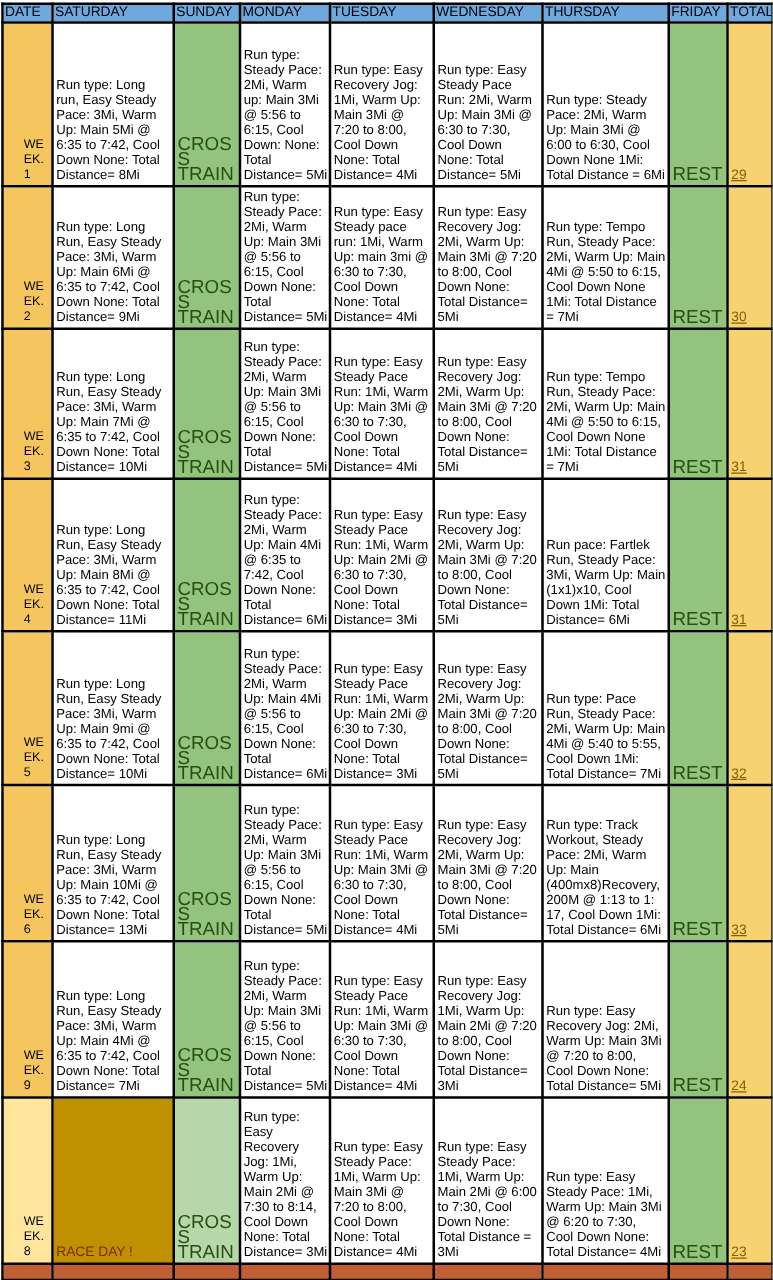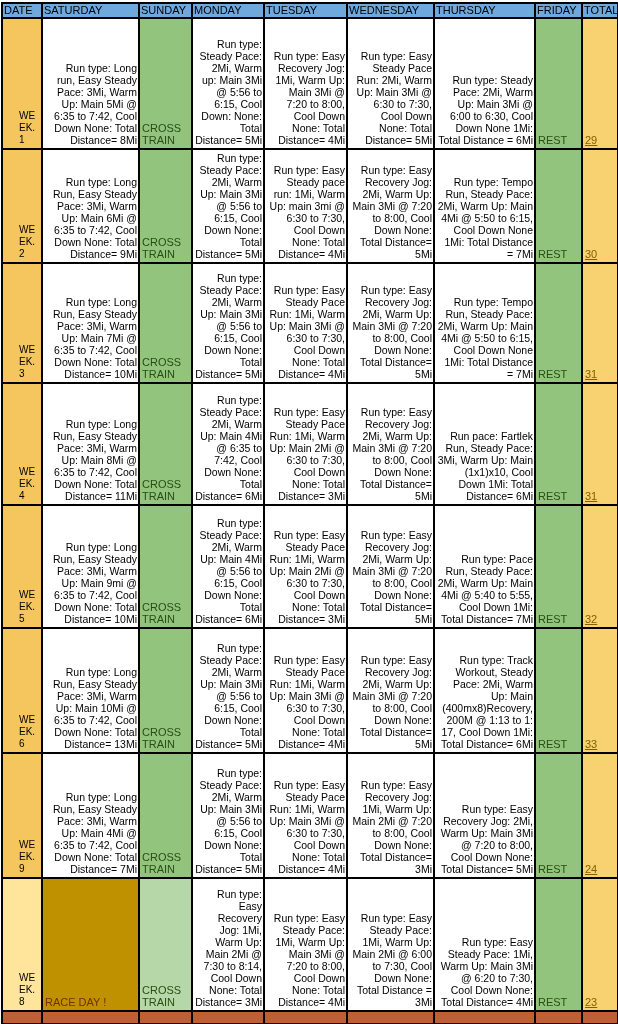--- a/index.html
+++ b/index.html
@@ -6,25 +6,25 @@
   .page{width:618px;height:1024px;background:#ffffff;position:relative;
         font-family:"Liberation Sans",sans-serif;box-sizing:border-box;padding-top:2px;}
   table.plan{border-collapse:collapse;table-layout:fixed;width:616px;margin-left:1px;}
   table.plan td,table.plan th{border:2px solid #000;box-sizing:border-box;overflow:hidden;}
   th.hdr{background:#6FA8DC;color:#000;font-size:11px;font-weight:normal;
          text-align:left;padding:0 3px 1px 1px;border-bottom:3px solid #000;white-space:nowrap;}
   td{vertical-align:bottom;font-size:10.5px;line-height:12px;color:#000;
      text-align:left;padding:1px 1px 2px 2px;word-wrap:break-word;}
   td.date-cell{background:#F6C65E;font-size:10px;padding-left:16px;}
   td.date-cell.light{background:#FFE59B;}
-  td.green-cell{background:#93C47D;color:#274E13;font-size:11px;}
+  td.green-cell{background:#93C47D;color:#274E13;font-size:15px;}
   td.green-cell.light{background:#B6D7A8;}
   td.race-cell{background:#BF9000;color:#7B2D00;font-size:11px;font-weight:normal;}
   td.total-cell{background:#F8D271;color:#7F6000;font-size:11px;text-decoration:underline;}
-  td.day-cell{background:#fff;text-align:right;}
+  td.day-cell{background:#fff;}
   tr.footer-row td{background:#C05F33;padding:0;}
 </style>
 </head>
 <body>
 
 <div class="page">
 <table class="plan">
   <colgroup>
     <col style="width:40px">
         <col style="width:97px">

